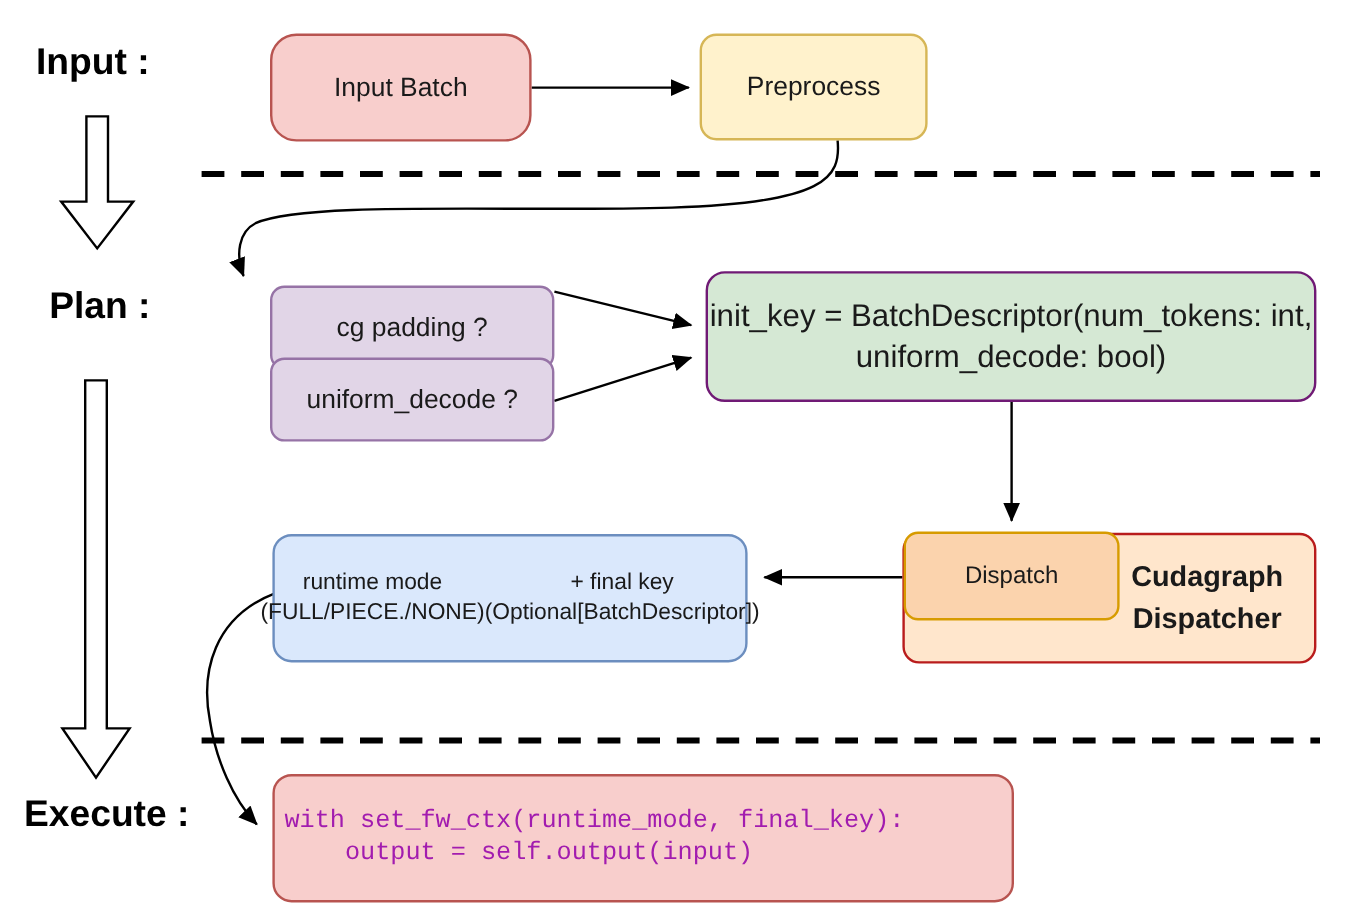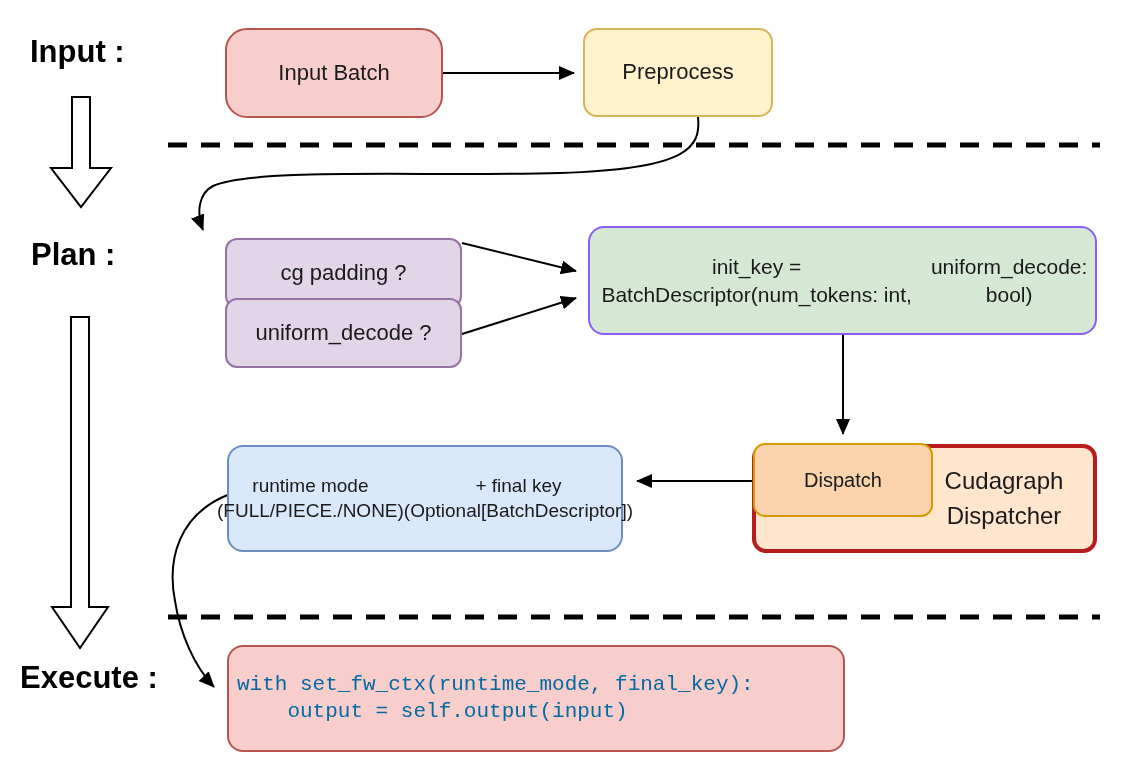--- a/index.html
+++ b/index.html
@@ -11,34 +11,34 @@
         text-align:center;box-sizing:border-box;line-height:1.3;}
   .stage-label{position:absolute;z-index:2;font-weight:bold;font-size:31px;color:#000;}
   .node-input-batch{left:225px;top:28px;width:218px;height:90px;border-radius:22px;
         background:#f8cecc;border:2px solid #b85450;font-size:22px;}
   .node-preprocess{left:583px;top:28px;width:190px;height:89px;border-radius:14px;
         background:#fff2cc;border:2px solid #d6b656;font-size:22px;}
   .node-purple{left:225px;width:237px;height:70px;border-radius:12px;
         background:#e1d5e7;border:2px solid #9673a6;font-size:22px;}
   .node-cg{top:210px;margin-top:28px;} .node-ud{top:298px;}
   .node-initkey{left:588px;top:226px;width:509px;height:109px;border-radius:16px;
-        background:#d5e8d4;border:2px solid #8b5cf6;font-size:21px;flex-direction:row;}
+        background:#d5e8d4;border:2px solid #701a75;font-size:26px;flex-direction:column;}
   .node-cudagraph{left:752px;top:444px;width:345px;height:109px;border-radius:14px;
-        background:#ffe6cc;border:4px solid #b91c1c;font-size:24px;justify-content:flex-end;}
+        background:#ffe6cc;border:2px solid #b91c1c;font-size:24px;justify-content:flex-end;font-weight:bold;}
   .node-cudagraph .inner-label{width:178px;text-align:center;line-height:1.45;}
   .node-dispatch{left:753px;top:443px;width:180px;height:74px;border-radius:12px;
         background:#fbd3ad;border:2px solid #d79b00;font-size:20px;z-index:3;}
   .node-runtime{left:227px;top:445px;width:396px;height:107px;border-radius:16px;
         background:#dae8fc;border:2px solid #6c8ebf;font-size:19px;}
   .node-code{left:227px;top:645px;width:618px;height:107px;border-radius:16px;
         background:#f8cecc;border:2px solid #b85450;font-size:21px;
-        font-family:"Liberation Mono",monospace;color:#0369a1;
+        font-family:"Liberation Mono",monospace;color:#a21caf;
         flex-direction:column;align-items:flex-start;justify-content:center;padding-left:8px;}
   .code-line{white-space:pre;text-align:left;line-height:1.25;}
-  .lbl-input{left:30px;top:34px;} .lbl-plan{left:31px;top:237px;} .lbl-execute{left:20px;top:660px;}
+  .lbl-input{left:30px;top:34px;} .lbl-plan{left:41px;top:237px;} .lbl-execute{left:20px;top:660px;}
 </style>
 </head>
 <body>
 
 <div class="canvas">
 
   <svg class="wires" width="1142" height="770" viewBox="0 0 1142 770">
     <defs>
       <marker id="ah" markerWidth="9" markerHeight="8" refX="7.5" refY="3.5" orient="auto" markerUnits="strokeWidth">
         <path d="M0,0 L8,3.5 L0,7 z" fill="#000"></path>

